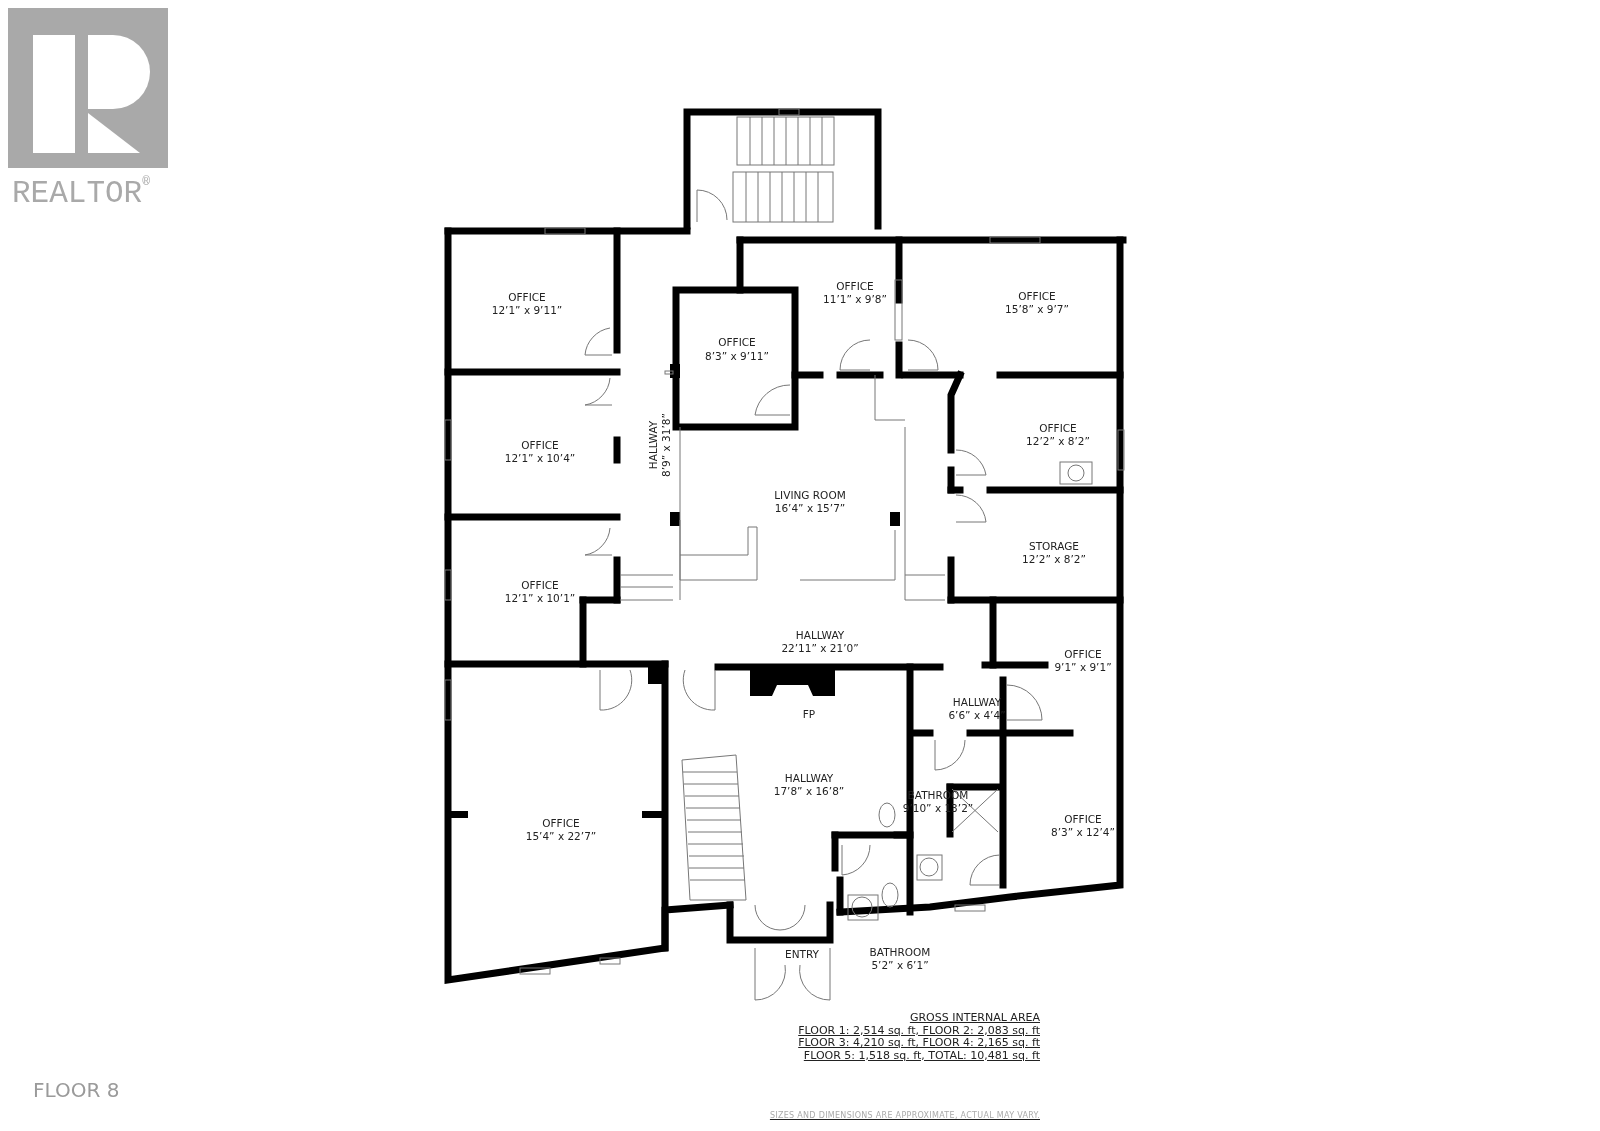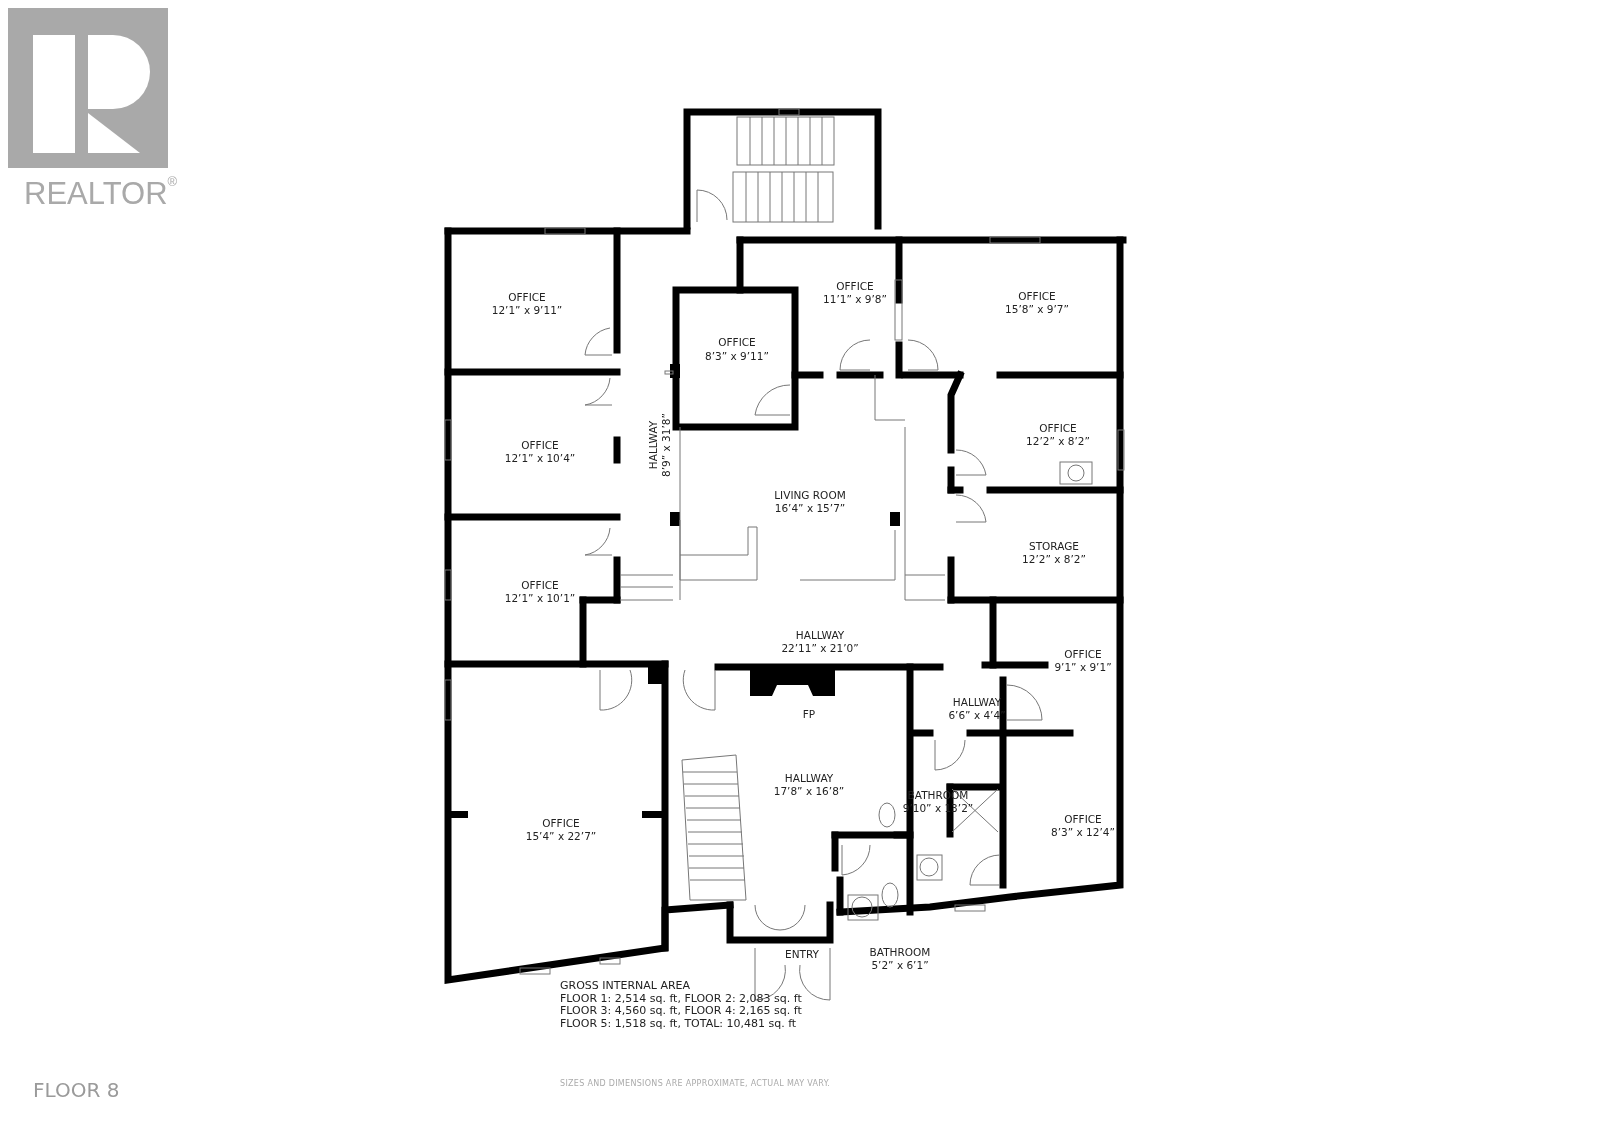--- a/index.html
+++ b/index.html
@@ -1,24 +1,24 @@
 <!DOCTYPE html>
 <html><head>
 <meta charset="utf-8">
 <style>
   html, body { margin: 0; padding: 0; background: #ffffff; }
   body { width: 1600px; height: 1131px; position: relative; overflow: hidden; font-family: "DejaVu Sans", sans-serif; }
   .logo { position: absolute; left: 8px; top: 8px; width: 160px; height: 200px; }
   .logo-box { position: absolute; left: 0; top: 0; width: 160px; height: 160px; background: #a9a9a9; }
-  .logo-text { position: absolute; left: 16px; top: 168px; font-family: Liberation Sans, sans-serif; font-size: 31px; color: #a9a9a9; letter-spacing: 0px; white-space: nowrap; }
+  .logo-text { position: absolute; left: 4px; top: 168px; font-family: Liberation Mono, monospace; font-size: 31px; color: #a9a9a9; letter-spacing: 0px; white-space: nowrap; }
   .logo-text sup { font-size: 13px; vertical-align: top; position: relative; top: -2px; }
   .floor-label { position: absolute; left: 33px; top: 1078px; font-size: 20px; color: #9a9a9a; font-family: "DejaVu Sans", sans-serif; }
   svg.plan { position: absolute; left: 0; top: 0; }
   .rl { font-family: "DejaVu Sans", sans-serif; font-size: 10.5px; fill: #222; text-anchor: middle; }
-  .area { position: absolute; left: 560px; width: 480px; top: 980px; text-align: left; font-size: 11px; color: #222; line-height: 12.5px; font-family: "DejaVu Sans", sans-serif; }
+  .area { position: absolute; left: 560px; width: 480px; top: 1012px; text-align: right; font-size: 11px; color: #222; line-height: 12.5px; font-family: "DejaVu Sans", sans-serif; text-decoration: underline; }
   .disclaimer { font-size: 8px; color: #aaa; letter-spacing: 0.3px; margin-top: 48px; }
 </style>
 </head>
 <body>
 
 <div class="logo">
   <div class="logo-box">
     <svg width="160" height="160" viewBox="0 0 160 160">
       <rect x="25" y="27" width="42" height="118" fill="#fff"></rect>
       <path d="M80 27 H105 A37 37 0 0 1 105 101 H80 Z" fill="#fff"></path>
@@ -180,18 +180,18 @@
     <text class="rl" x="1083" y="836">8’3” x 12’4”</text>
     <text class="rl" x="802" y="958">ENTRY</text>
     <text class="rl" x="900" y="956">BATHROOM</text>
     <text class="rl" x="900" y="969">5’2” x 6’1”</text>
   </g>
 </svg>
 
 <div class="area">
   <div>GROSS INTERNAL AREA</div>
   <div>FLOOR 1: 2,514 sq. ft, FLOOR 2: 2,083 sq. ft</div>
-  <div>FLOOR 3: 4,560 sq. ft, FLOOR 4: 2,165 sq. ft</div>
+  <div>FLOOR 3: 4,210 sq. ft, FLOOR 4: 2,165 sq. ft</div>
   <div>FLOOR 5: 1,518 sq. ft, TOTAL: 10,481 sq. ft</div>
   <div class="disclaimer">SIZES AND DIMENSIONS ARE APPROXIMATE, ACTUAL MAY VARY.</div>
 </div>
 
 <div class="floor-label">FLOOR 8</div>
 
 </body></html>

